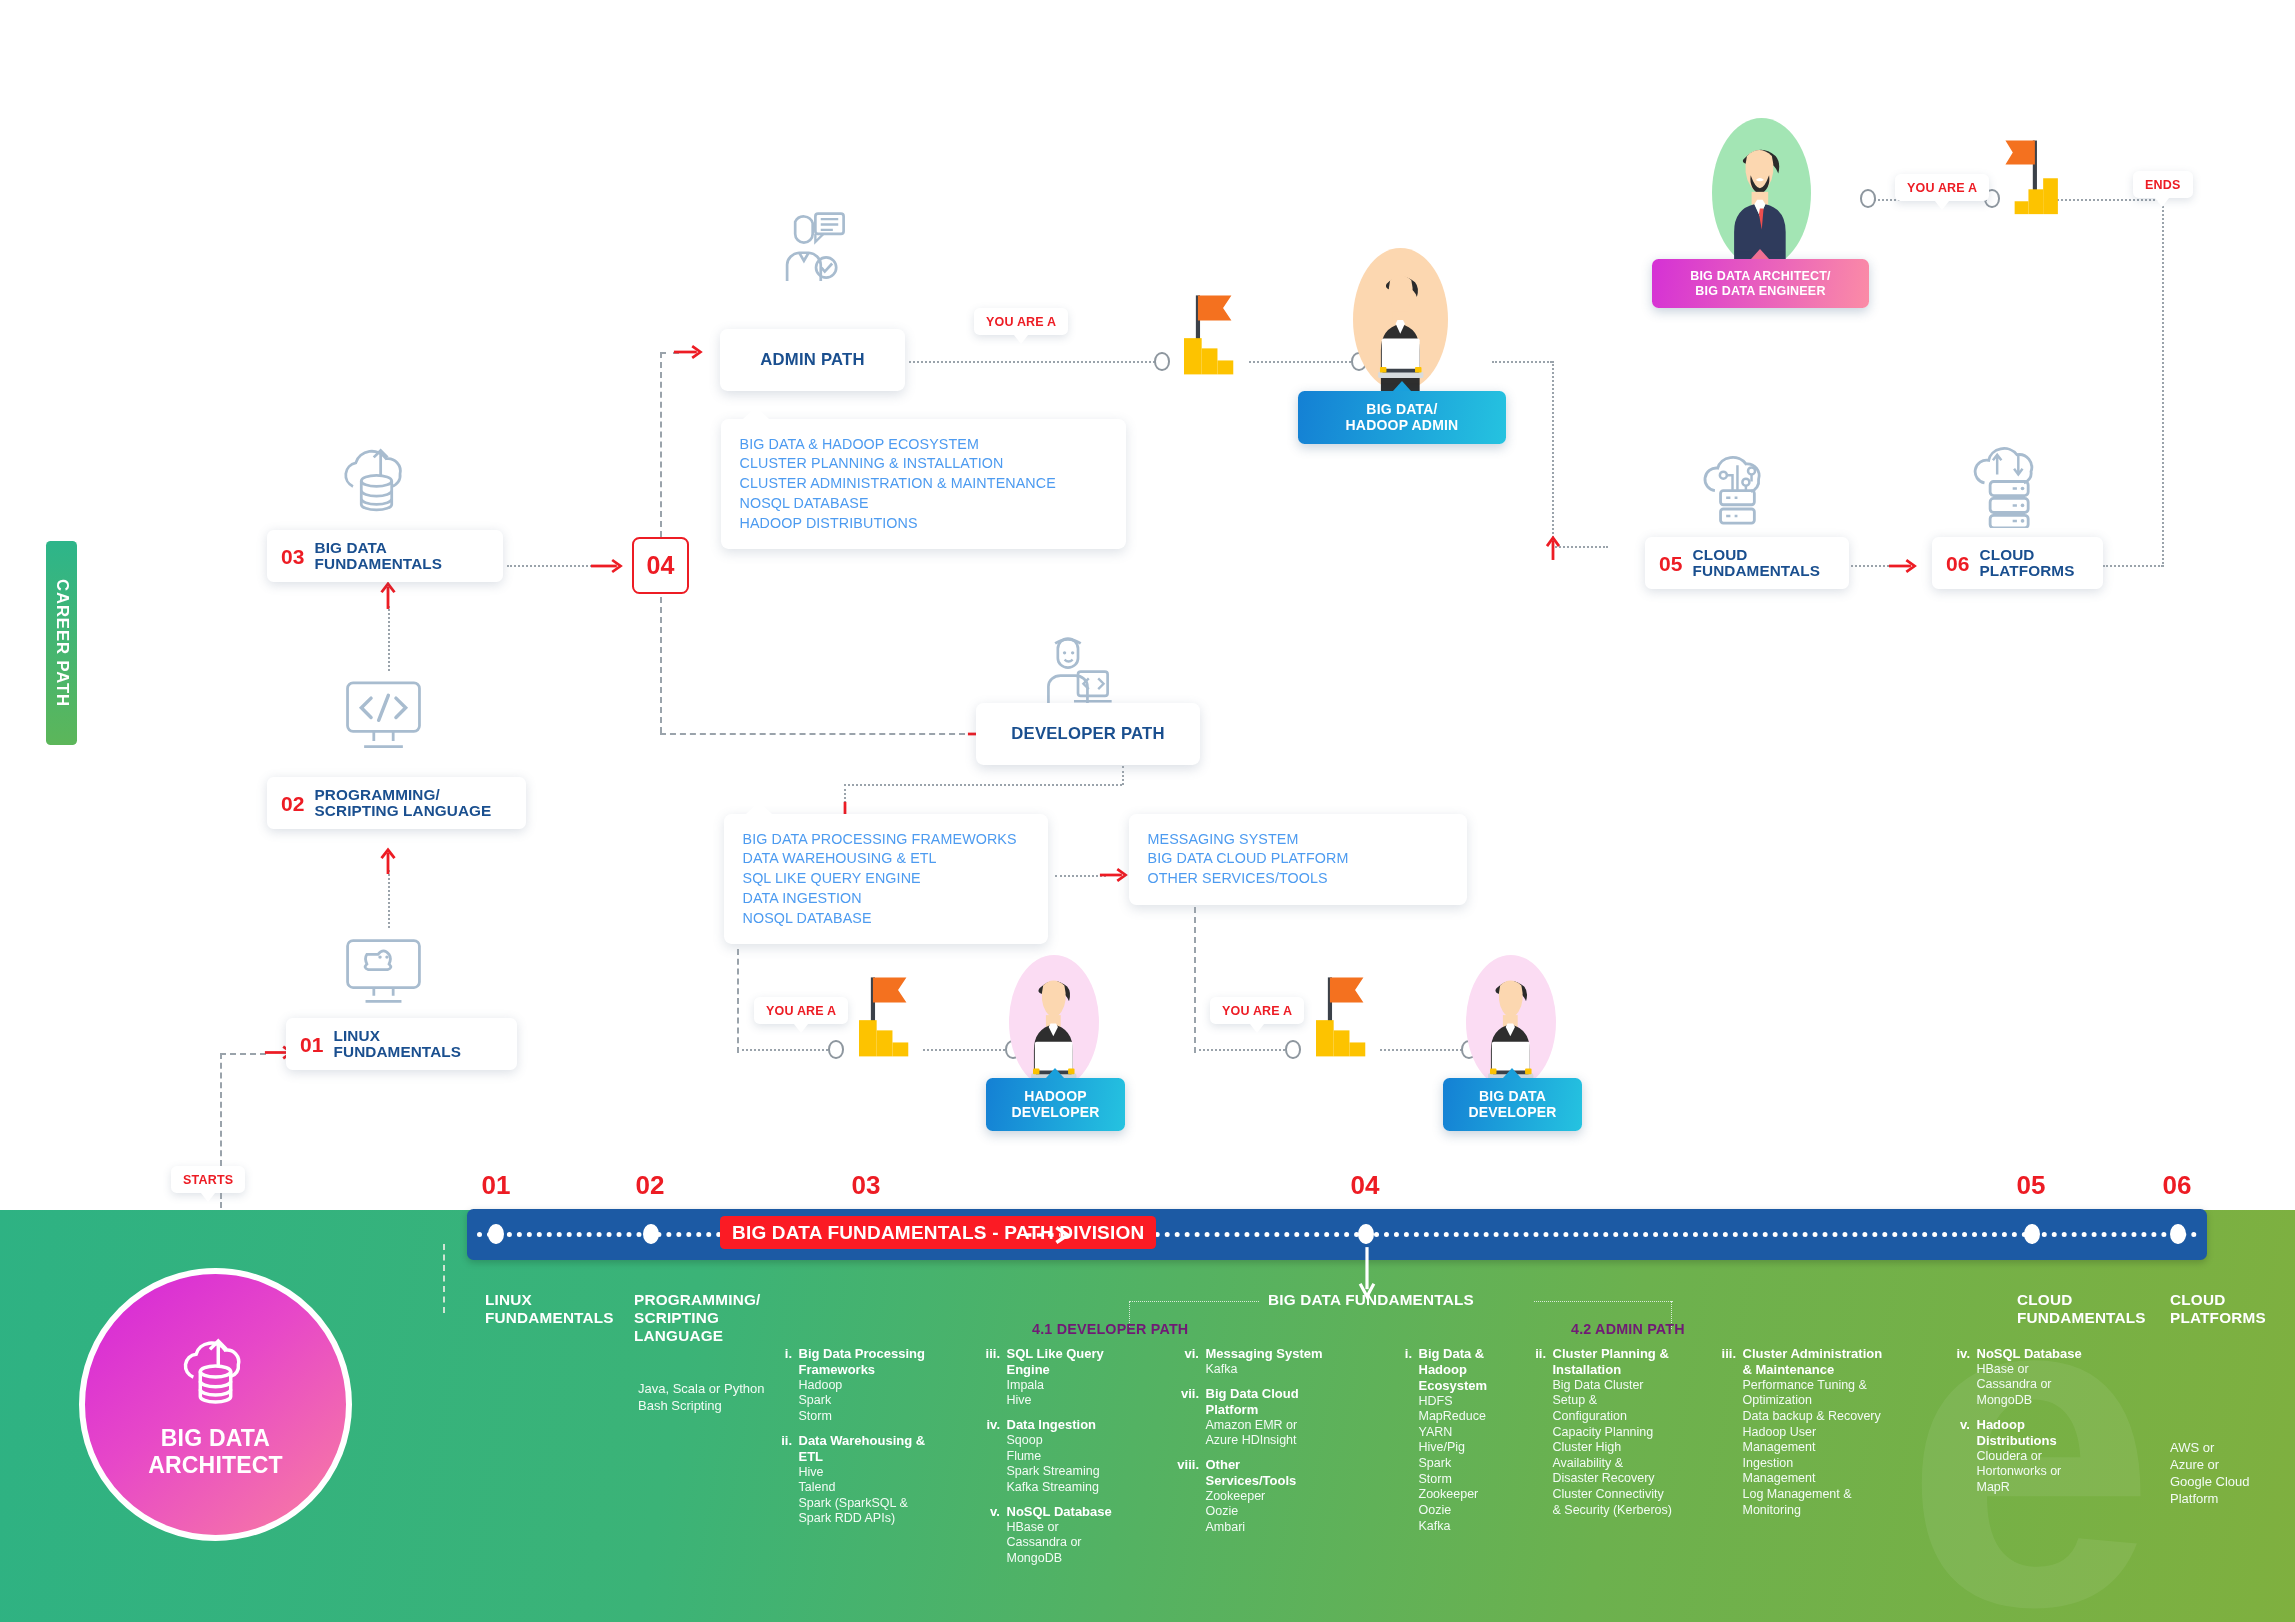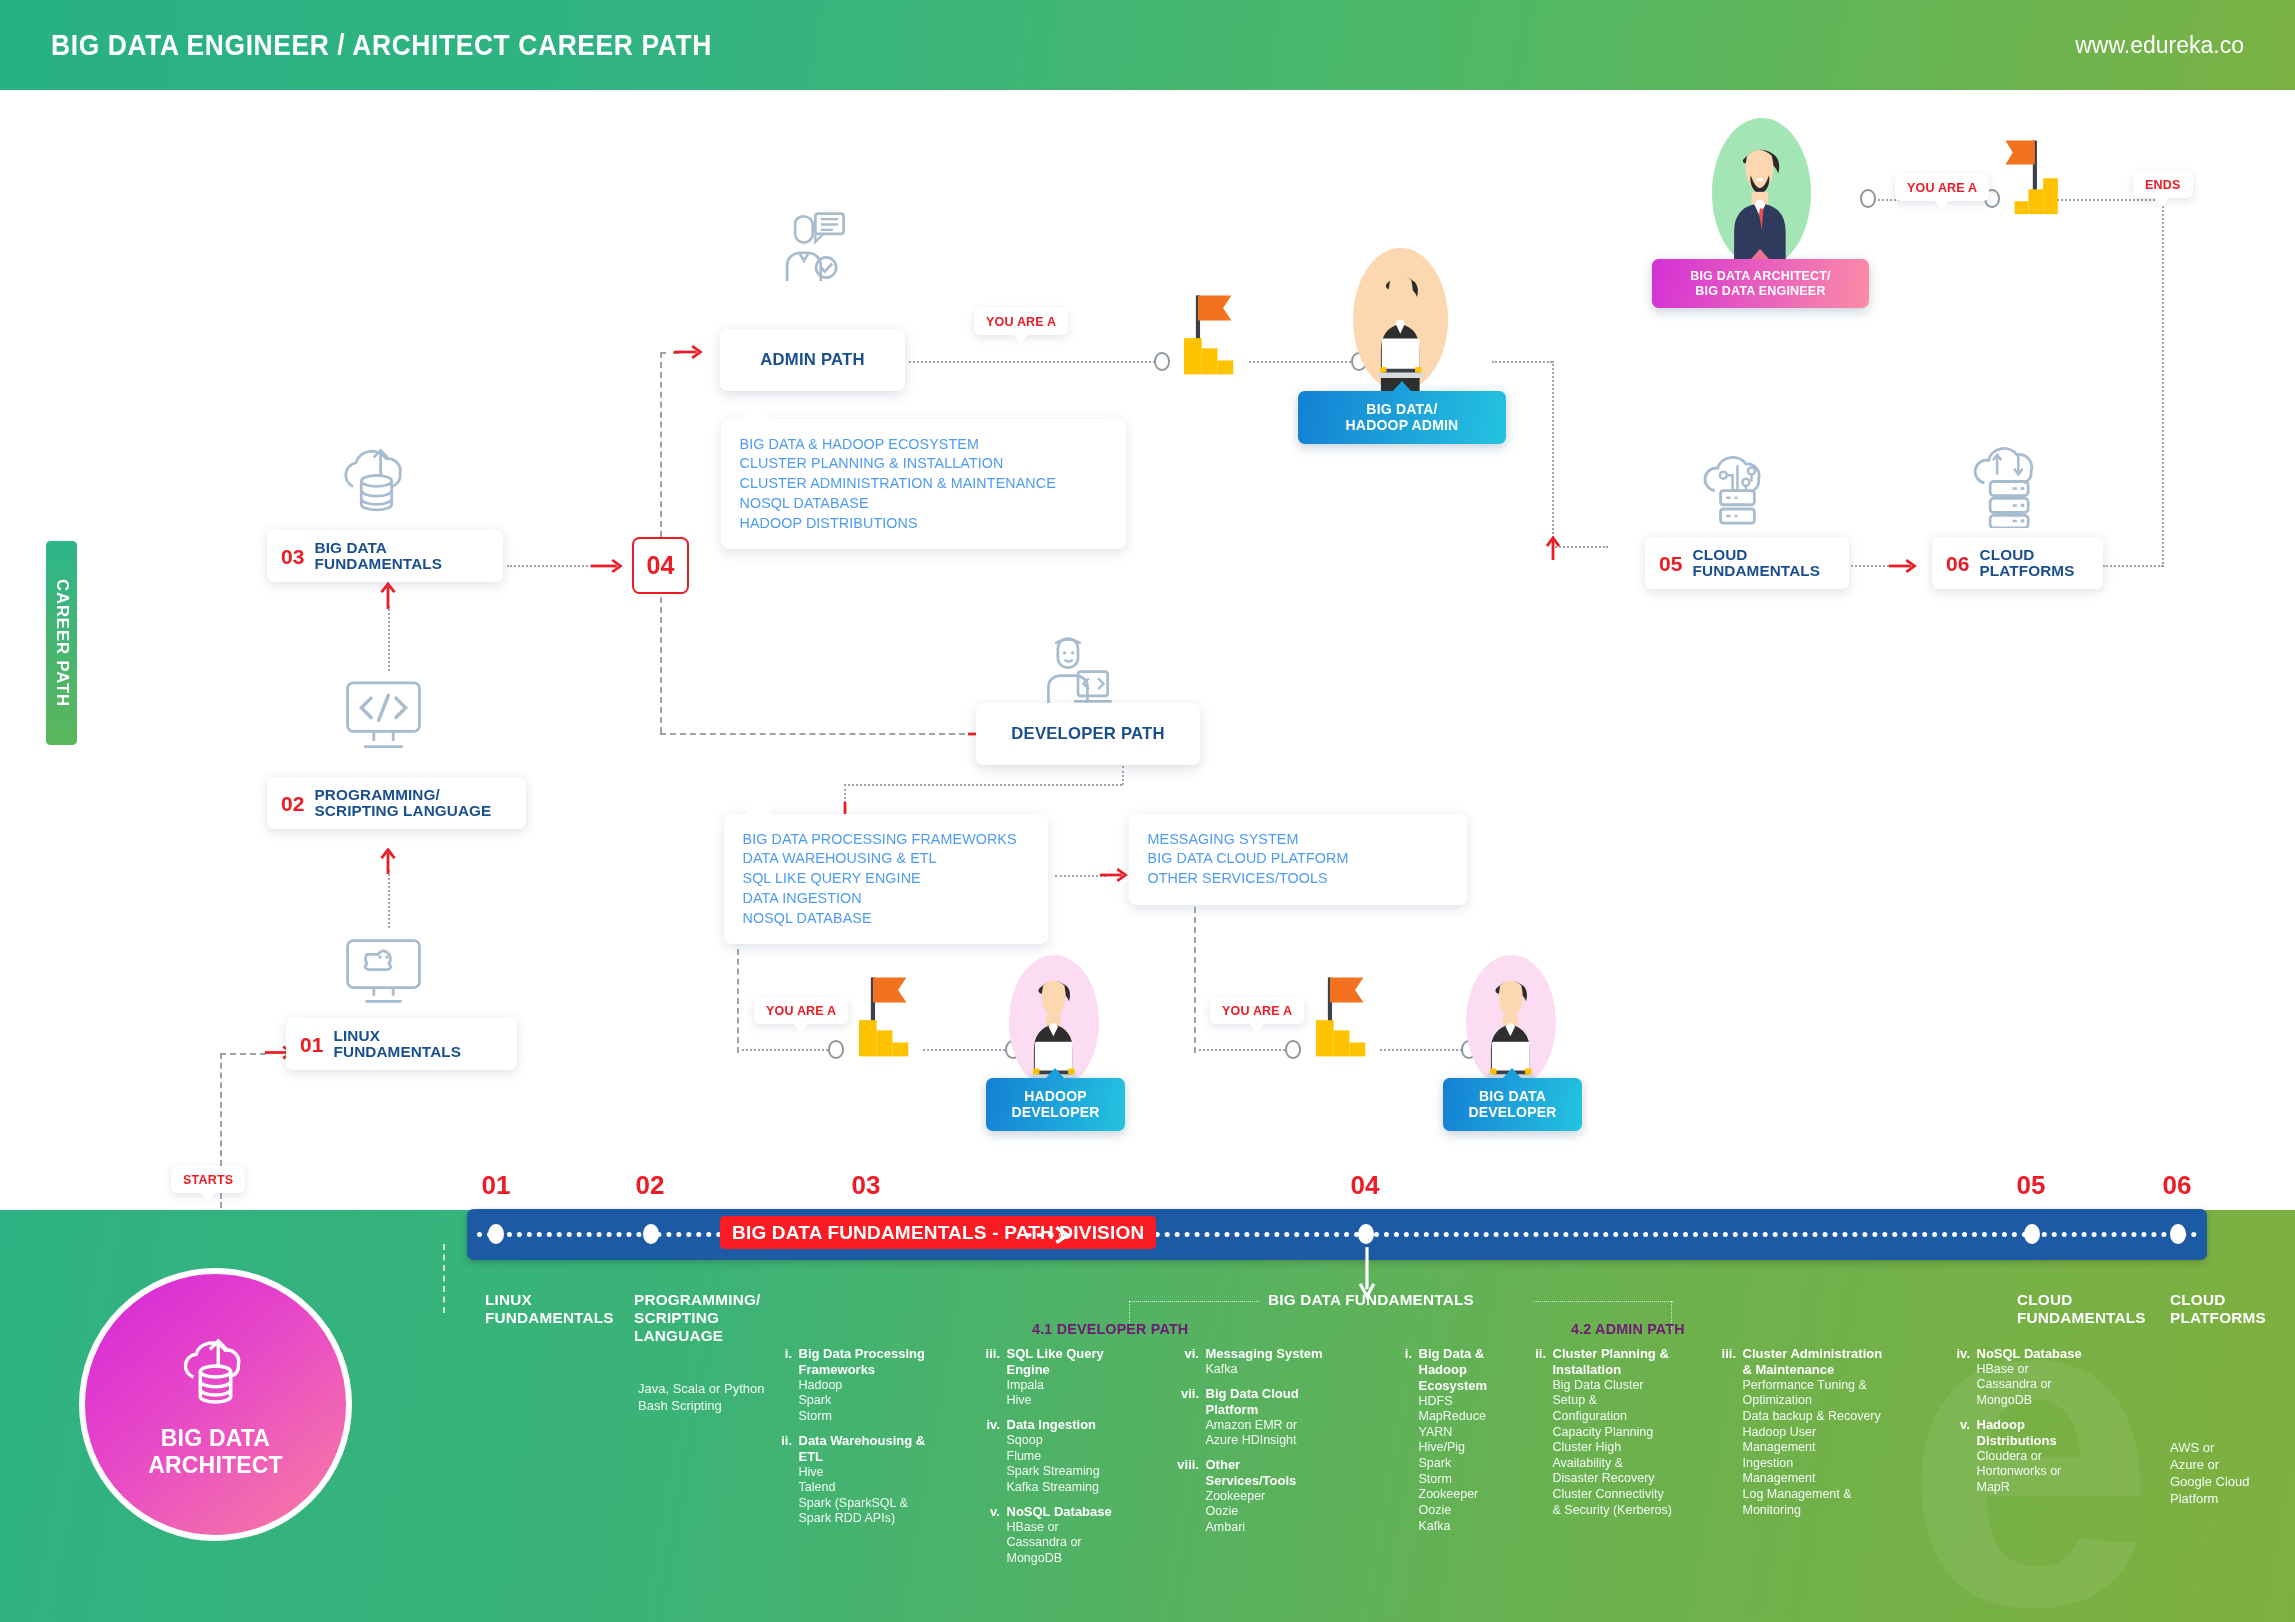--- a/index.html
+++ b/index.html
@@ -200,24 +200,20 @@
   .bigcircle .t {
     color:#fff; font-size:23px; font-weight:bold; text-align:center; line-height:1.15;
     letter-spacing:0.2px;
   }
 </style>
 </head>
 <body>
 
 <div class="stage">
 
-  <div class="header">
-    <div class="header-title">BIG DATA ENGINEER / ARCHITECT CAREER PATH</div>
-    <div class="header-url">www.edureka.co</div>
-  </div>
 
   <div class="career-tab">
     <span>CAREER PATH</span>
   </div>
 
   <div class="tip" style="left:171px; top:1166px;">
     <span>STARTS</span>
   </div>
   <div class="dash-v grey2" style="left:220px; top:1193px; height:51px;"></div>
   <div class="dash-v grey2" style="left:220px; top:1053px; height:113px;"></div>

